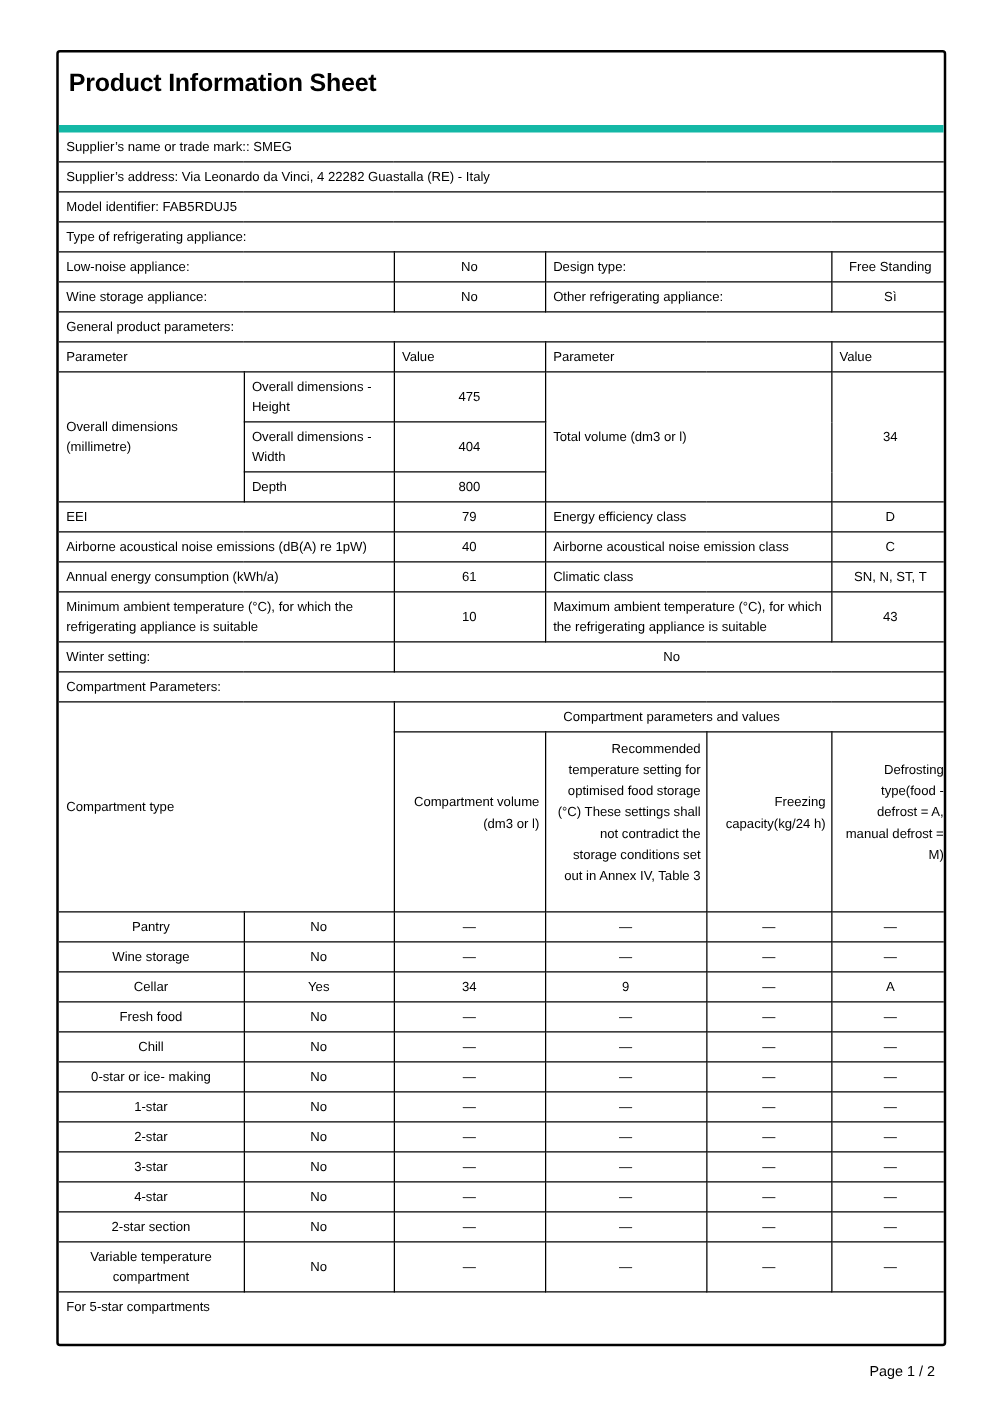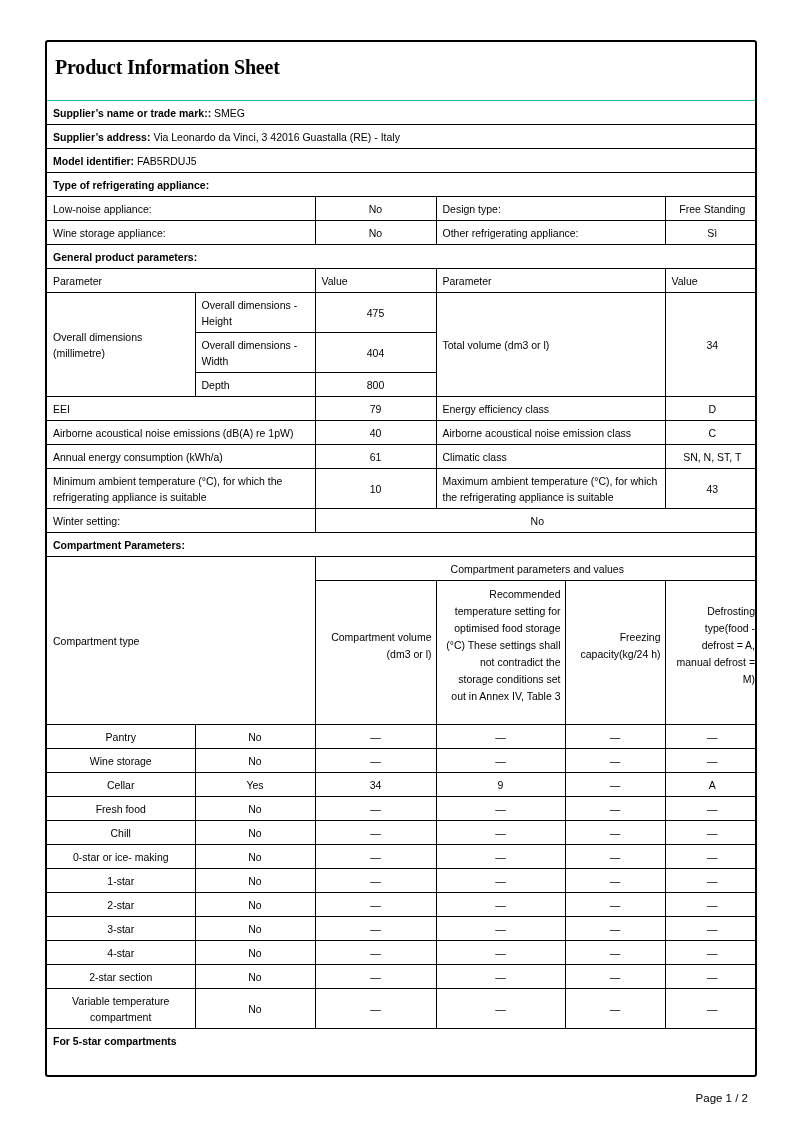--- a/index.html
+++ b/index.html
@@ -17,22 +17,21 @@
     top: 40px;
     width: 712px;
     height: 1037px;
     border: 2px solid #000;
     border-radius: 3px;
     background: #fff;
     overflow: hidden;
   }
   .title-block {
     padding: 13px 8px 8px 8px;
-    border-bottom: 1px solid #14b8a6;
-    font-family: Liberation Serif, serif;
+    border-bottom: 6px solid #14b8a6;
   }
   .title-block h1 {
     margin: 0 0 13px 0;
     font-size: 20px;
     line-height: 24px;
     font-weight: bold;
     letter-spacing: -0.2px;
   }
   .regulation {
     font-size: 11px;
@@ -53,21 +52,21 @@
   td {
     border: 1px solid #000;
     font-size: 10.5px;
     line-height: 16px;
     padding: 3.5px 4px 3.5px 6px;
     vertical-align: middle;
     text-align: left;
     word-wrap: break-word;
   }
   td.center { text-align: center; padding-left: 3px; padding-right: 3px; }
-  td.bold, .b { font-weight: bold; }
+  td.bold, .b { font-weight: normal; }
   td.tallhead { line-height: 17px; text-align: right; padding-top: 5px; padding-bottom: 19px; }
   .footer {
     position: absolute;
     top: 1092px;
     right: 54px;
     font-size: 11.5px;
   }
 </style>
 </head>
 <body>
@@ -85,21 +84,21 @@
         <col class="c4">
         <col class="c5">
         <col class="c6">
     </colgroup>
 
     <tbody>
         <tr>
       <td colspan="6"><span class="b">Supplier’s name or trade mark::</span> <span>SMEG</span></td>
     </tr>
     <tr>
-      <td colspan="6"><span class="b">Supplier’s address:</span> <span>Via Leonardo da Vinci, 3 42016 Guastalla (RE) - Italy</span></td>
+      <td colspan="6"><span class="b">Supplier’s address:</span> <span>Via Leonardo da Vinci, 4 22282 Guastalla (RE) - Italy</span></td>
     </tr>
     <tr>
       <td colspan="6"><span class="b">Model identifier:</span> <span>FAB5RDUJ5</span></td>
     </tr>
 
     <tr>
       <td colspan="6" class="bold">Type of refrigerating appliance:</td>
     </tr>
     <tr>
       <td colspan="2">Low-noise appliance:</td>

